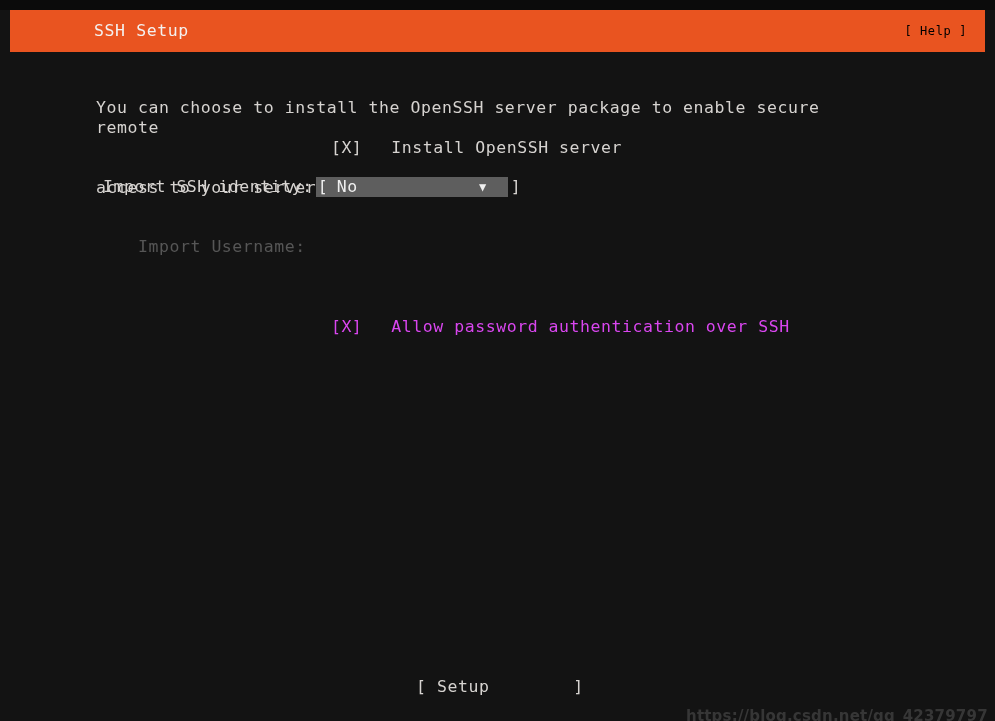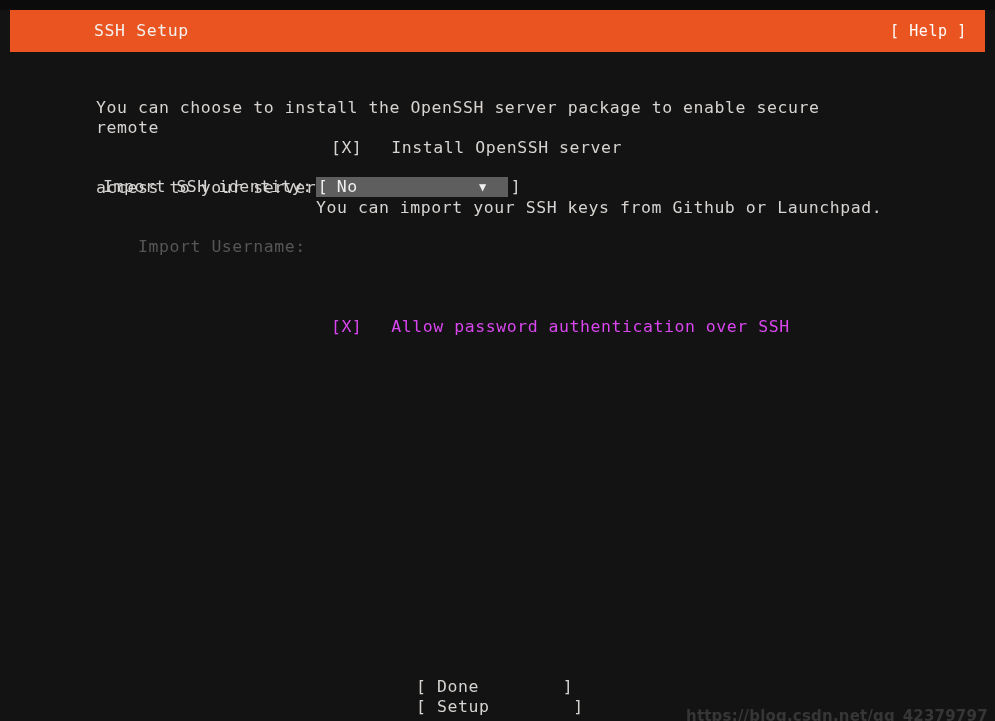--- a/index.html
+++ b/index.html
@@ -43,22 +43,22 @@
     padding: 0 18px 0 84px;
   }
   .header-title {
     color: #f4f1ef;
     font-size: 16.5px;
     letter-spacing: 0.6px;
     line-height: 36px;
     white-space: pre;
   }
   .header-help {
-    color: #ffffff;
-    font-size: 15px;
+    color: #000000;
+    font-size: 12px;
     letter-spacing: 0.6px;
     line-height: 36px;
     white-space: pre;
     cursor: pointer;
   }
   
   .body-area {
     position: absolute;
     left: 0;
     top: 46px;
@@ -195,30 +195,28 @@
     <div class="row identity-row">
       <span class="identity-label">Import SSH identity:</span>
       <span class="dropdown">
         <span class="dd-open">[</span>
         <span class="dd-value">No</span>
         <span class="dd-arrow">▼</span>
       </span>
       <span class="dd-close">]</span>
     </div>
 
-    <div class="row identity-help">You can import your SSH keys from Github or Launchpad.</div>
 
     <div class="row username-row">Import Username:</div>
 
     <div class="row allowpw-row">
       <span>[X]</span><span class="gap"></span><span>Allow password authentication over SSH</span>
     </div>
 
     <div class="buttons">
-      <span class="btn">[ Done        ]</span>
       <span class="btn">[ Setup        ]</span>
     </div>
 
   </div>
 
   <div class="watermark">https://blog.csdn.net/qq_42379797</div>
 
 </div>
 
 </body></html>

